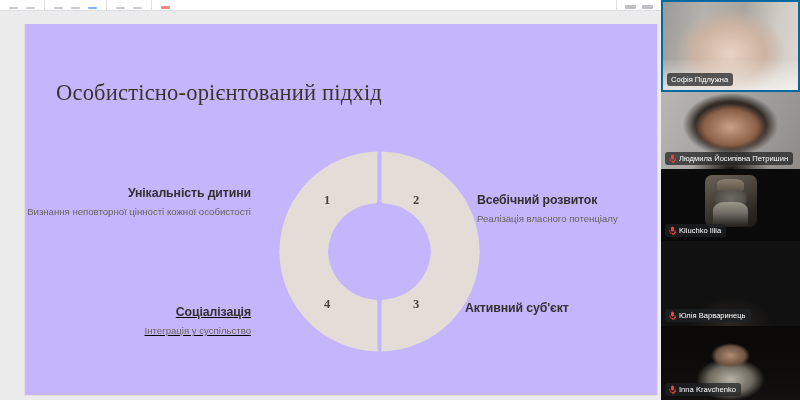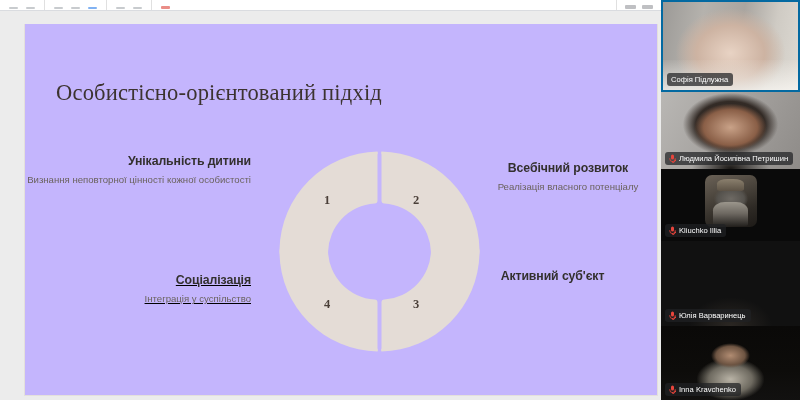--- a/index.html
+++ b/index.html
@@ -73,28 +73,29 @@
 
   
   .callout { position: absolute; }
   .callout .c-head {
     font-size: 12.3px;
     font-weight: bold;
     color: #33302e;
     letter-spacing: -.1px;
     line-height: 1.25;
     white-space: nowrap;
+    margin-top: 32px;
   }
   .callout .c-body {
     font-size: 9.6px;
     color: #6a625d;
     line-height: 1.5;
     margin-top: 4px;
   }
-  .callout.right { text-align: center; }
+  .callout.right { text-align: left; }
   .callout.left  { text-align: right; }
 
   #co-1 { left: 0px;   top: 130px; width: 226px; }
   #co-2 { left: 452px; top: 137px; width: 182px; }
   #co-3 { left: 440px; top: 245px; width: 175px; }
   #co-4 { left: 0px;   top: 249px; width: 226px; text-decoration: underline; }
 
   
   .donut {
     position: absolute;

